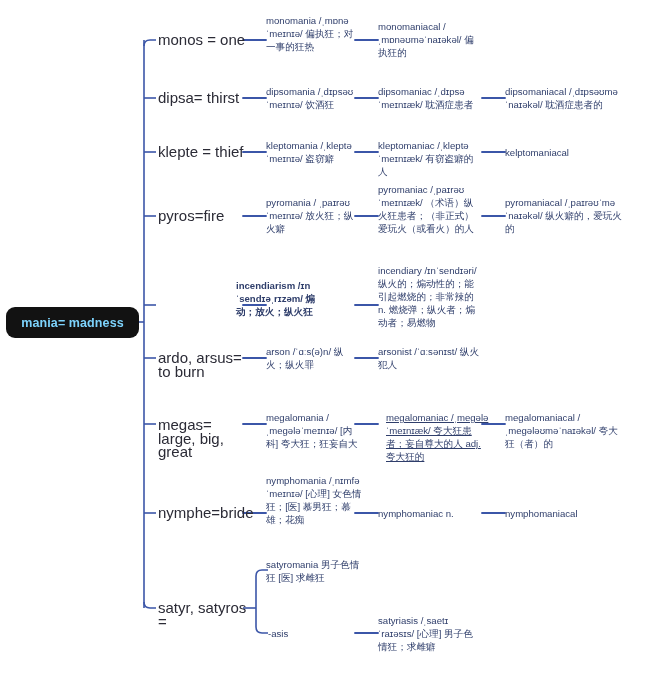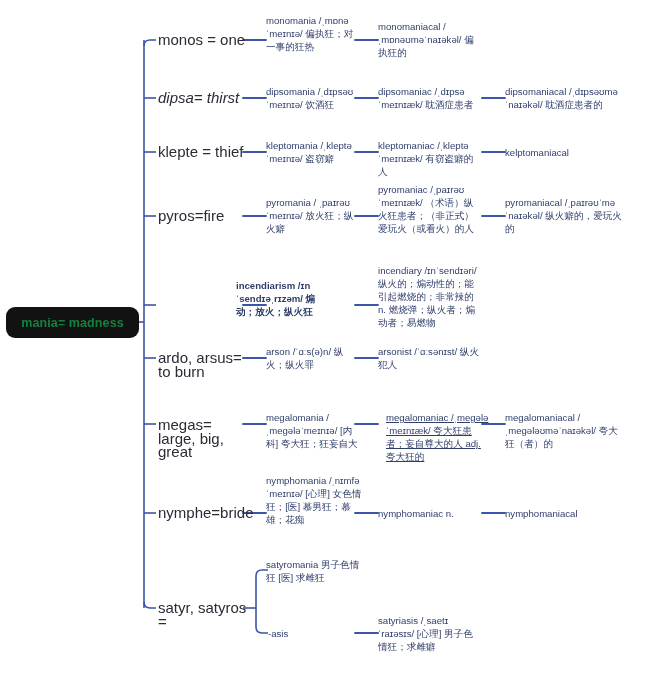--- a/index.html
+++ b/index.html
@@ -37,21 +37,21 @@
     top: 307px;
     width: 133px;
     height: 31px;
     background: #121212;
     border-radius: 9px;
     display: flex;
     align-items: center;
     justify-content: center;
   }
   #root-node .root-label {
-    color: #15803d;
+    color: #7dd3fc;
     font-size: 12.5px;
     font-weight: 700;
     letter-spacing: 0.1px;
     white-space: nowrap;
   }
   
   .lvl1 {
     font-size: 15px;
     color: #2b2b36;
     line-height: 13.5px;
@@ -127,21 +127,21 @@
       <path d="M256,608 L256,576 Q256,570 262,570 L268,570"></path>
       <path d="M256,608 L256,627 Q256,633 262,633 L268,633"></path>
     </g>
   </svg>
 
   <div class="node" id="root-node">
     <span class="root-label">mania= madness</span>
   </div>
 
   <div class="node lvl1" style="left:158px; top:33px;">monos = one</div>
-  <div class="node lvl1" style="left:158px; top:91px;font-style:italic;">dipsa= thirst</div>
+  <div class="node lvl1" style="left:158px; top:91px;">dipsa= thirst</div>
   <div class="node lvl1" style="left:158px; top:145px;">klepte = thief</div>
   <div class="node lvl1" style="left:158px; top:209px;">pyros=fire</div>
   <div class="node lvl1" style="left:158px; top:351px;">ardo, arsus= to burn</div>
   <div class="node lvl1" style="left:158px; top:410px;margin-top:8px;">megas= large, big, great</div>
   <div class="node lvl1" style="left:158px; top:506px;">nymphe=bride</div>
   <div class="node lvl1" style="left:158px; top:601px;">satyr, satyros =</div>
 
   <div class="node word" style="left:266px; top:14px;">monomania
 /ˌmɒnəˈmeɪnɪə/
 偏执狂；对一事的狂热</div>

